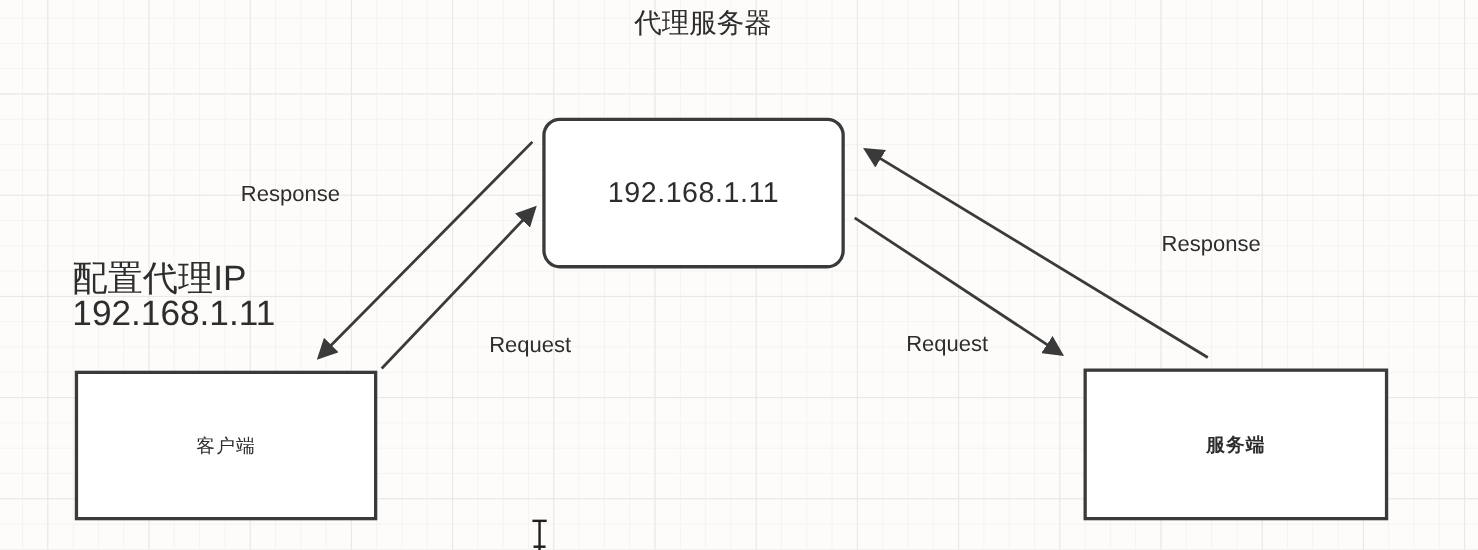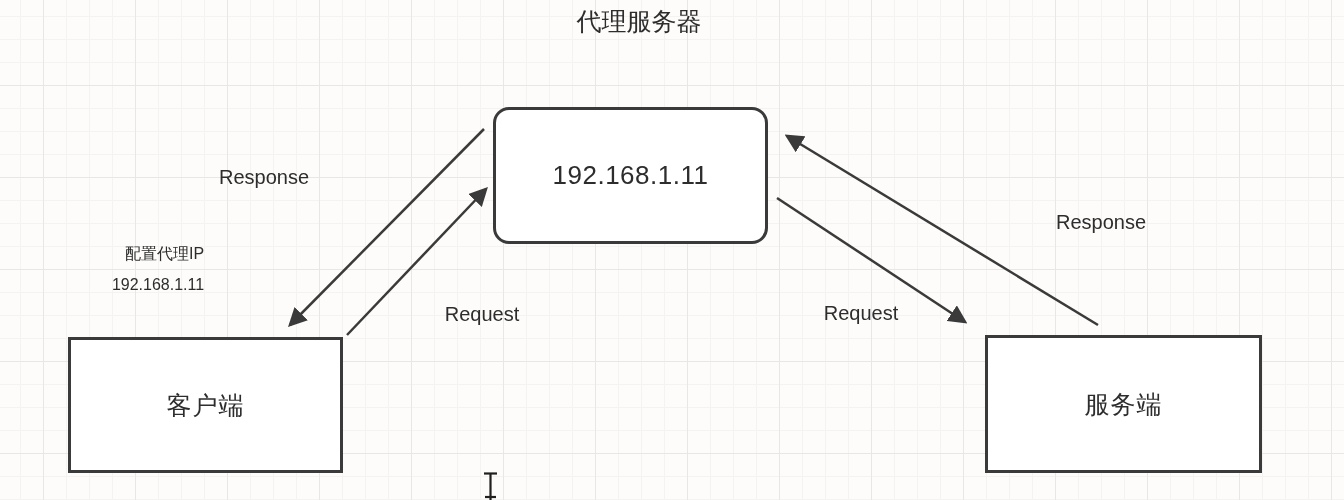--- a/index.html
+++ b/index.html
@@ -31,53 +31,53 @@
     pointer-events: none;
   }
   .node {
     position: absolute;
     box-sizing: border-box;
     background: #ffffff;
     border: 3px solid #3a3a3a;
     display: flex;
     align-items: center;
     justify-content: center;
-    font-size: 25px;
+    font-size: 17px;
     letter-spacing: 1px;
   }
   .node.proxy {
     left: 493px; top: 107px;
     width: 275px; height: 137px;
     border-radius: 16px;
     font-size: 26px;
     letter-spacing: 0.5px;
   }
   .node.client {
     left: 68px; top: 337px;
     width: 275px; height: 136px;
   }
   .node.server {
     left: 985px; top: 335px;
-    width: 277px; height: 138px;
+    width: 277px; height: 138px; font-weight: bold;
   }
   .title-block {
     position: absolute;
     left: 639px; top: 6px;
     transform: translateX(-50%);
     text-align: center;
     font-size: 25px;
     line-height: 31px;
     white-space: nowrap;
   }
   .note-block {
     position: absolute;
     left: 158px; top: 238px;
     transform: translateX(-50%);
-    text-align: right;
-    font-size: 16px;
+    text-align: left;
+    font-size: 32px;
     line-height: 31px;
     white-space: nowrap;
   }
   .edge-label {
     position: absolute;
     transform: translateX(-50%);
     font-size: 20px;
     white-space: nowrap;
   }
   .edge-label.response-left  { left: 264px;  top: 166px; }

